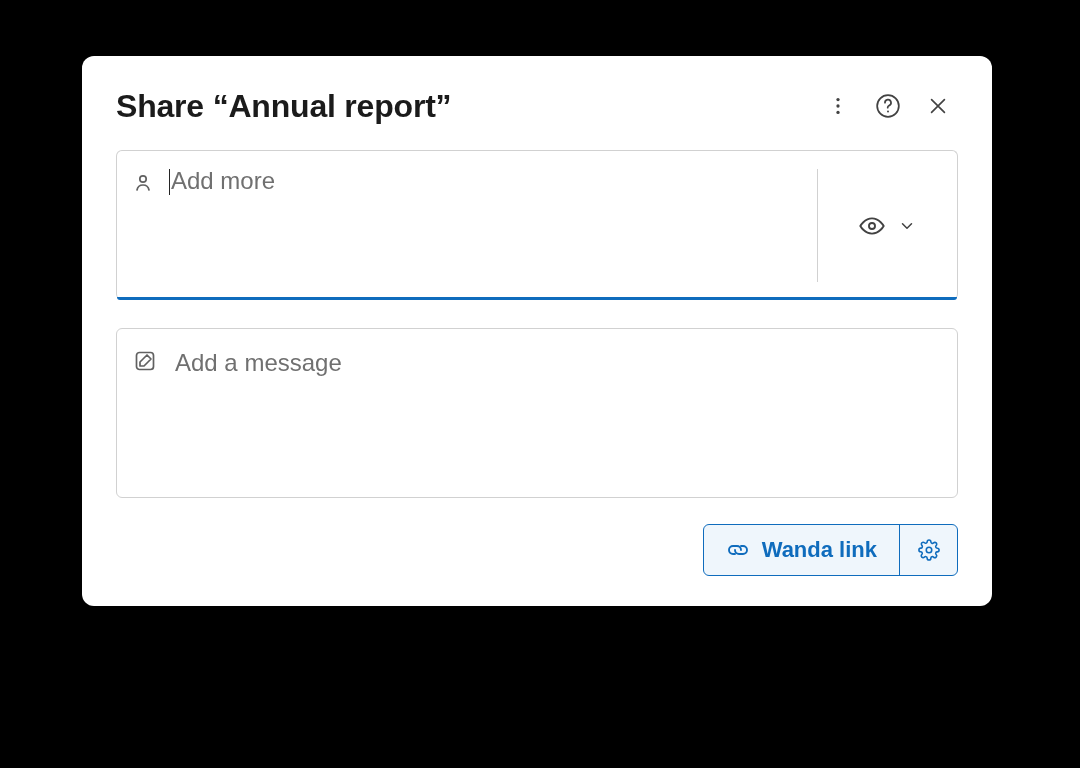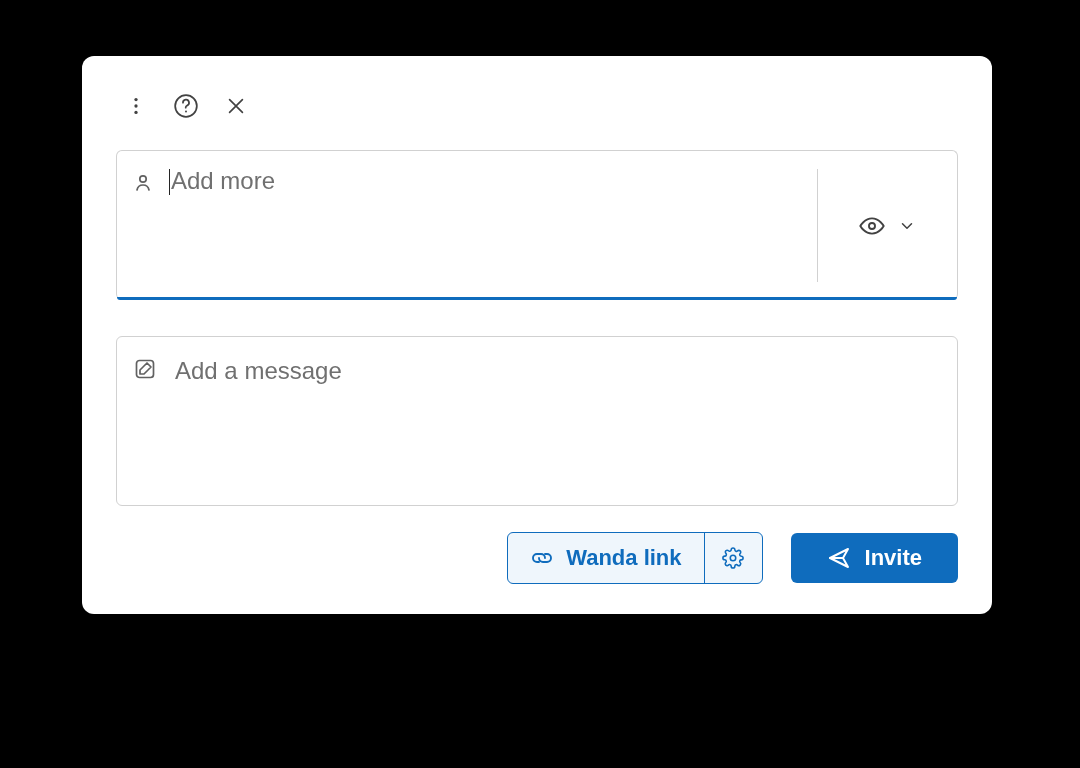--- a/index.html
+++ b/index.html
@@ -137,21 +137,21 @@
     content:"";
     position:absolute;
     left:0;
     top:18px;
     bottom:18px;
     width:1px;
     background:#d1d1d1;
   }
 
   .message-field {
-    margin-top: 36px;
+    margin-top: 28px;
     border: 1px solid #d1d1d1;
     border-radius: 6px;
     min-height: 170px;
     display: flex;
     align-items: flex-start;
     padding: 18px 16px;
     gap: 16px;
   }
   .message-icon { color:#616161; margin-top:2px; }
   .message-input {
@@ -227,20 +227,21 @@
     font-size:22px;font-weight:600;
     cursor:pointer;
   }
 </style>
 </head>
 <body>
 
 <div class="dialog">
 
   <div class="dialog-header">
+    <div class="dialog-title">Share “Annual report”</div>
     <button class="header-icon-btn" aria-label="More">
       <svg width="22" height="22" viewBox="0 0 24 24" fill="currentColor">
           <circle cx="12" cy="5" r="1.8"></circle>
           <circle cx="12" cy="12" r="1.8"></circle>
           <circle cx="12" cy="19" r="1.8"></circle>
         </svg>
     </button>
     <button class="header-icon-btn" aria-label="Help">
       <svg width="26" height="26" viewBox="0 0 24 24" fill="none" stroke="currentColor" stroke-width="1.6">
           <circle cx="12" cy="12" r="10"></circle>
@@ -300,22 +301,15 @@
           </svg>
         <span>Wanda link</span>
       </button>
       <button class="btn-icon-right" aria-label="Link settings">
         <svg width="22" height="22" viewBox="0 0 24 24" fill="none" stroke="currentColor" stroke-width="1.7" stroke-linecap="round" stroke-linejoin="round">
             <circle cx="12" cy="12" r="3"></circle>
             <path d="M19.4 15a1.7 1.7 0 0 0 .34 1.87l.06.06a2 2 0 1 1-2.83 2.83l-.06-.06a1.7 1.7 0 0 0-1.87-.34 1.7 1.7 0 0 0-1.03 1.56V21a2 2 0 1 1-4 0v-.09a1.7 1.7 0 0 0-1.11-1.56 1.7 1.7 0 0 0-1.87.34l-.06.06a2 2 0 1 1-2.83-2.83l.06-.06a1.7 1.7 0 0 0 .34-1.87 1.7 1.7 0 0 0-1.56-1.03H3a2 2 0 1 1 0-4h.09a1.7 1.7 0 0 0 1.56-1.11 1.7 1.7 0 0 0-.34-1.87l-.06-.06a2 2 0 1 1 2.83-2.83l.06.06a1.7 1.7 0 0 0 1.87.34H9a1.7 1.7 0 0 0 1.03-1.56V3a2 2 0 1 1 4 0v.09a1.7 1.7 0 0 0 1.03 1.56 1.7 1.7 0 0 0 1.87-.34l.06-.06a2 2 0 1 1 2.83 2.83l-.06.06a1.7 1.7 0 0 0-.34 1.87V9a1.7 1.7 0 0 0 1.56 1.03H21a2 2 0 1 1 0 4h-.09a1.7 1.7 0 0 0-1.56 1.03z"></path>
           </svg>
       </button>
     </div>
-    <button class="btn-primary">
-      <svg width="24" height="24" viewBox="0 0 24 24" fill="none" stroke="currentColor" stroke-width="2" stroke-linejoin="round" stroke-linecap="round">
-          <path d="M3 12l18-9-5 9 5 9-18-9z"></path>
-          <path d="M3 12h13"></path>
-        </svg>
-      <span>Invite</span>
-    </button>
   </div>
 
 </div>
 
 </body></html>

